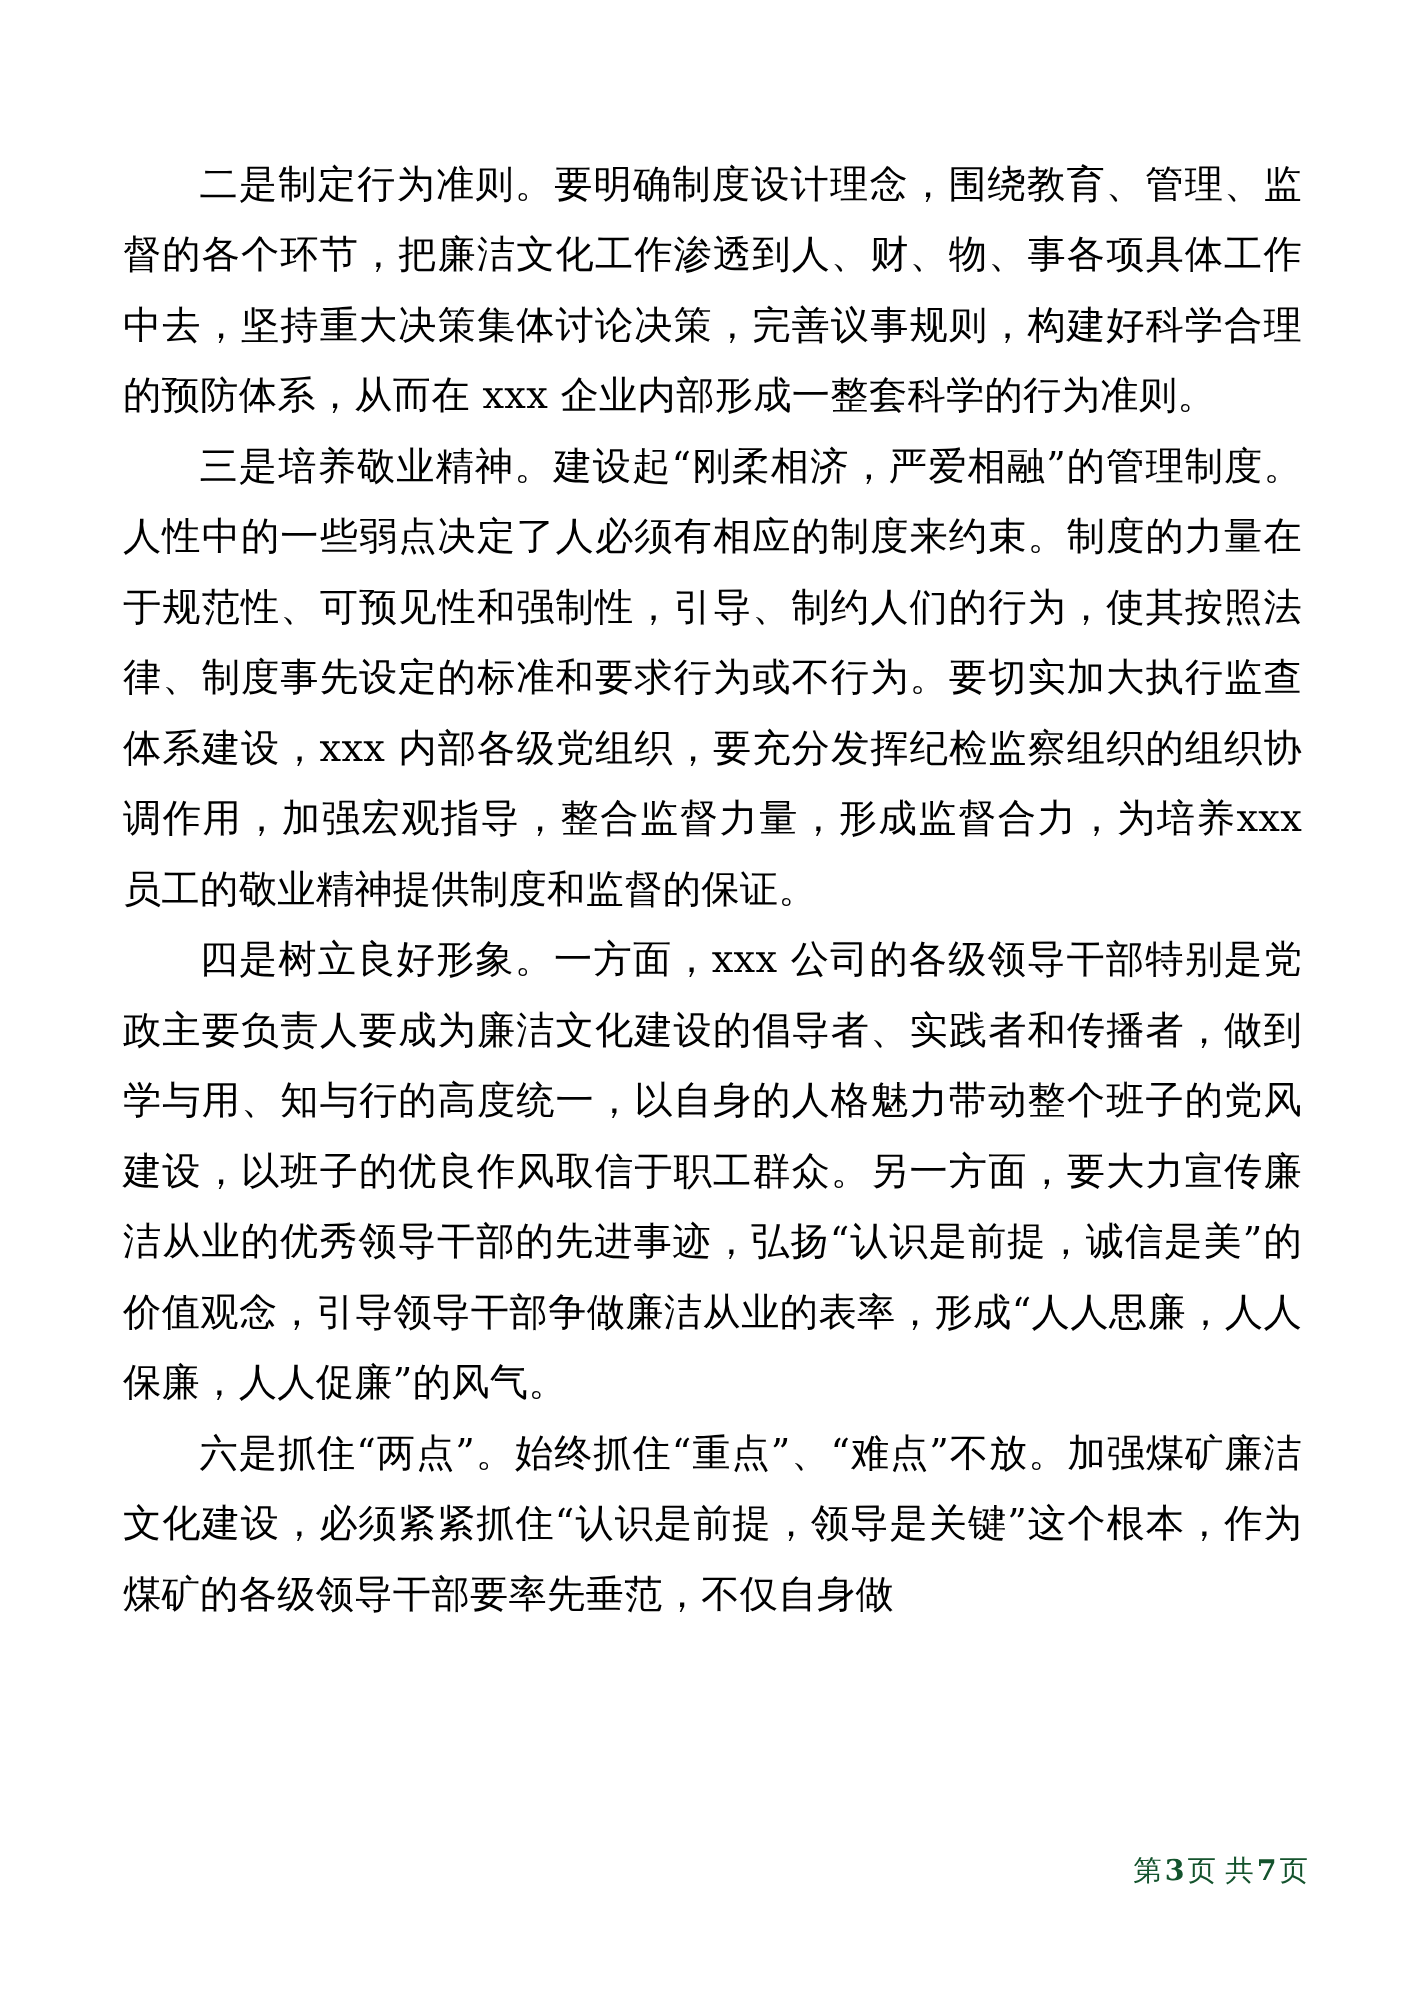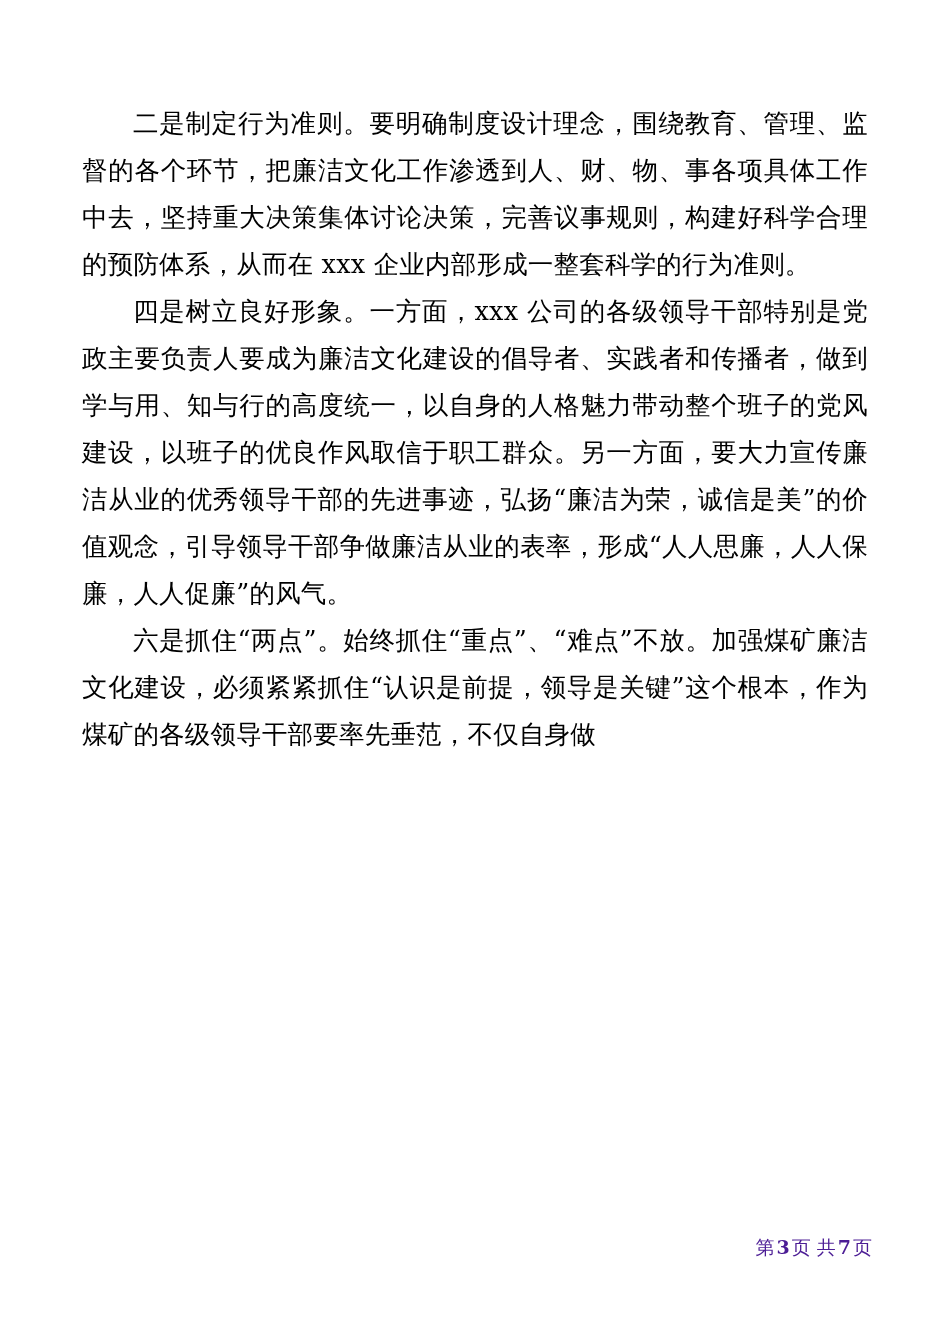--- a/index.html
+++ b/index.html
@@ -33,34 +33,35 @@
     margin: 0;
     text-indent: 2em;
   }
   .footer {
     position: absolute;
     right: 78px;
     bottom: 86px;
     font-size: 19px;
     line-height: 22px;
     font-family: "DejaVu Serif", "Liberation Serif", serif;
-    color: #4c1d95;
+    color: #14532d;
     white-space: nowrap;
   }
   .footer .pnum {
     font-weight: bold;
     padding: 0 2px;
   }
 </style>
 </head>
 <body>
 
 <div class="page">
   <div class="doc-body">
     <p class="para">二是制定行为准则。要明确制度设计理念，围绕教育、管理、监督的各个环节，把廉洁文化工作渗透到人、财、物、事各项具体工作中去，坚持重大决策集体讨论决策，完善议事规则，构建好科学合理的预防体系，从而在 xxx 企业内部形成一整套科学的行为准则。</p>
-    <p class="para">四是树立良好形象。一方面，xxx 公司的各级领导干部特别是党政主要负责人要成为廉洁文化建设的倡导者、实践者和传播者，做到学与用、知与行的高度统一，以自身的人格魅力带动整个班子的党风建设，以班子的优良作风取信于职工群众。另一方面，要大力宣传廉洁从业的优秀领导干部的先进事迹，弘扬“廉洁为荣，诚信是美”的价值观念，引导领导干部争做廉洁从业的表率，形成“人人思廉，人人保廉，人人促廉”的风气。</p>
+    <p class="para">三是培养敬业精神。建设起“刚柔相济，严爱相融”的管理制度。人性中的一些弱点决定了人必须有相应的制度来约束。制度的力量在于规范性、可预见性和强制性，引导、制约人们的行为，使其按照法律、制度事先设定的标准和要求行为或不行为。要切实加大执行监查体系建设，xxx 内部各级党组织，要充分发挥纪检监察组织的组织协调作用，加强宏观指导，整合监督力量，形成监督合力，为培养xxx 员工的敬业精神提供制度和监督的保证。</p>
+    <p class="para">四是树立良好形象。一方面，xxx 公司的各级领导干部特别是党政主要负责人要成为廉洁文化建设的倡导者、实践者和传播者，做到学与用、知与行的高度统一，以自身的人格魅力带动整个班子的党风建设，以班子的优良作风取信于职工群众。另一方面，要大力宣传廉洁从业的优秀领导干部的先进事迹，弘扬“认识是前提，诚信是美”的价值观念，引导领导干部争做廉洁从业的表率，形成“人人思廉，人人保廉，人人促廉”的风气。</p>
     <p class="para">六是抓住“两点”。始终抓住“重点”、“难点”不放。加强煤矿廉洁文化建设，必须紧紧抓住“认识是前提，领导是关键”这个根本，作为煤矿的各级领导干部要率先垂范，不仅自身做</p>
   </div>
 
   <div class="footer">
     <span>第</span><span class="pnum">3</span><span>页 共</span><span class="pnum">7</span><span>页</span>
   </div>
 </div>
 
 </body></html>

